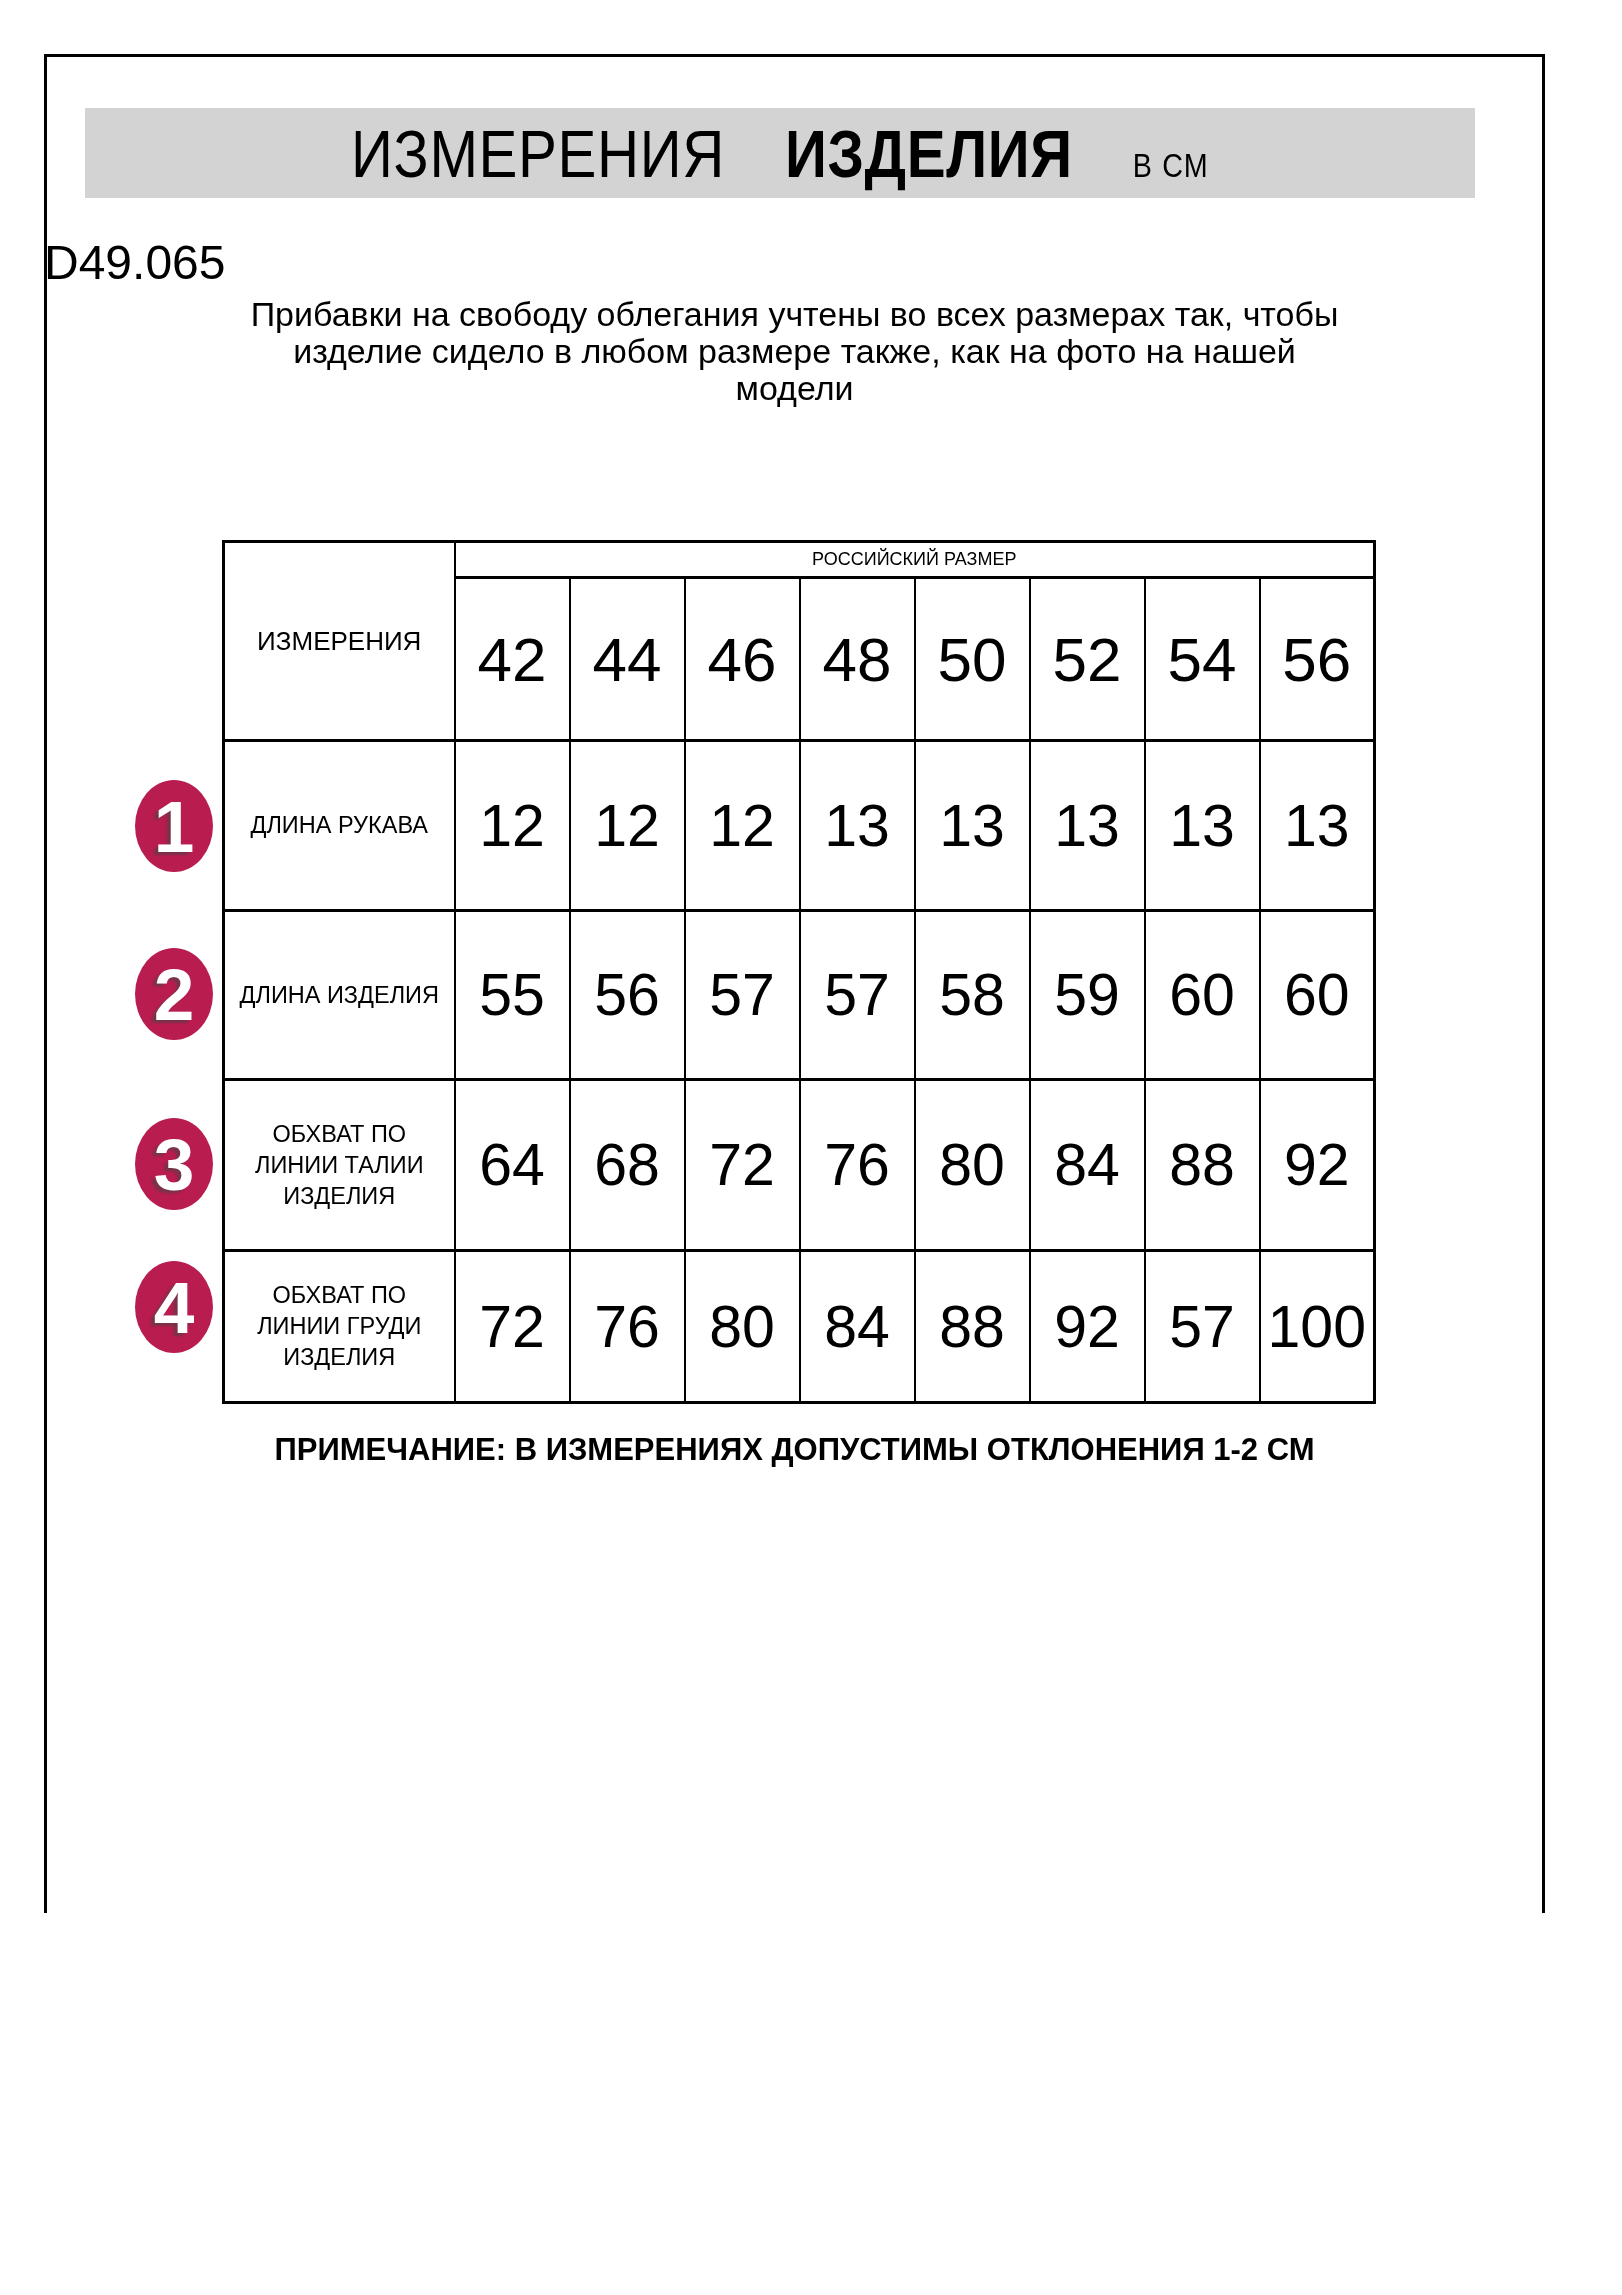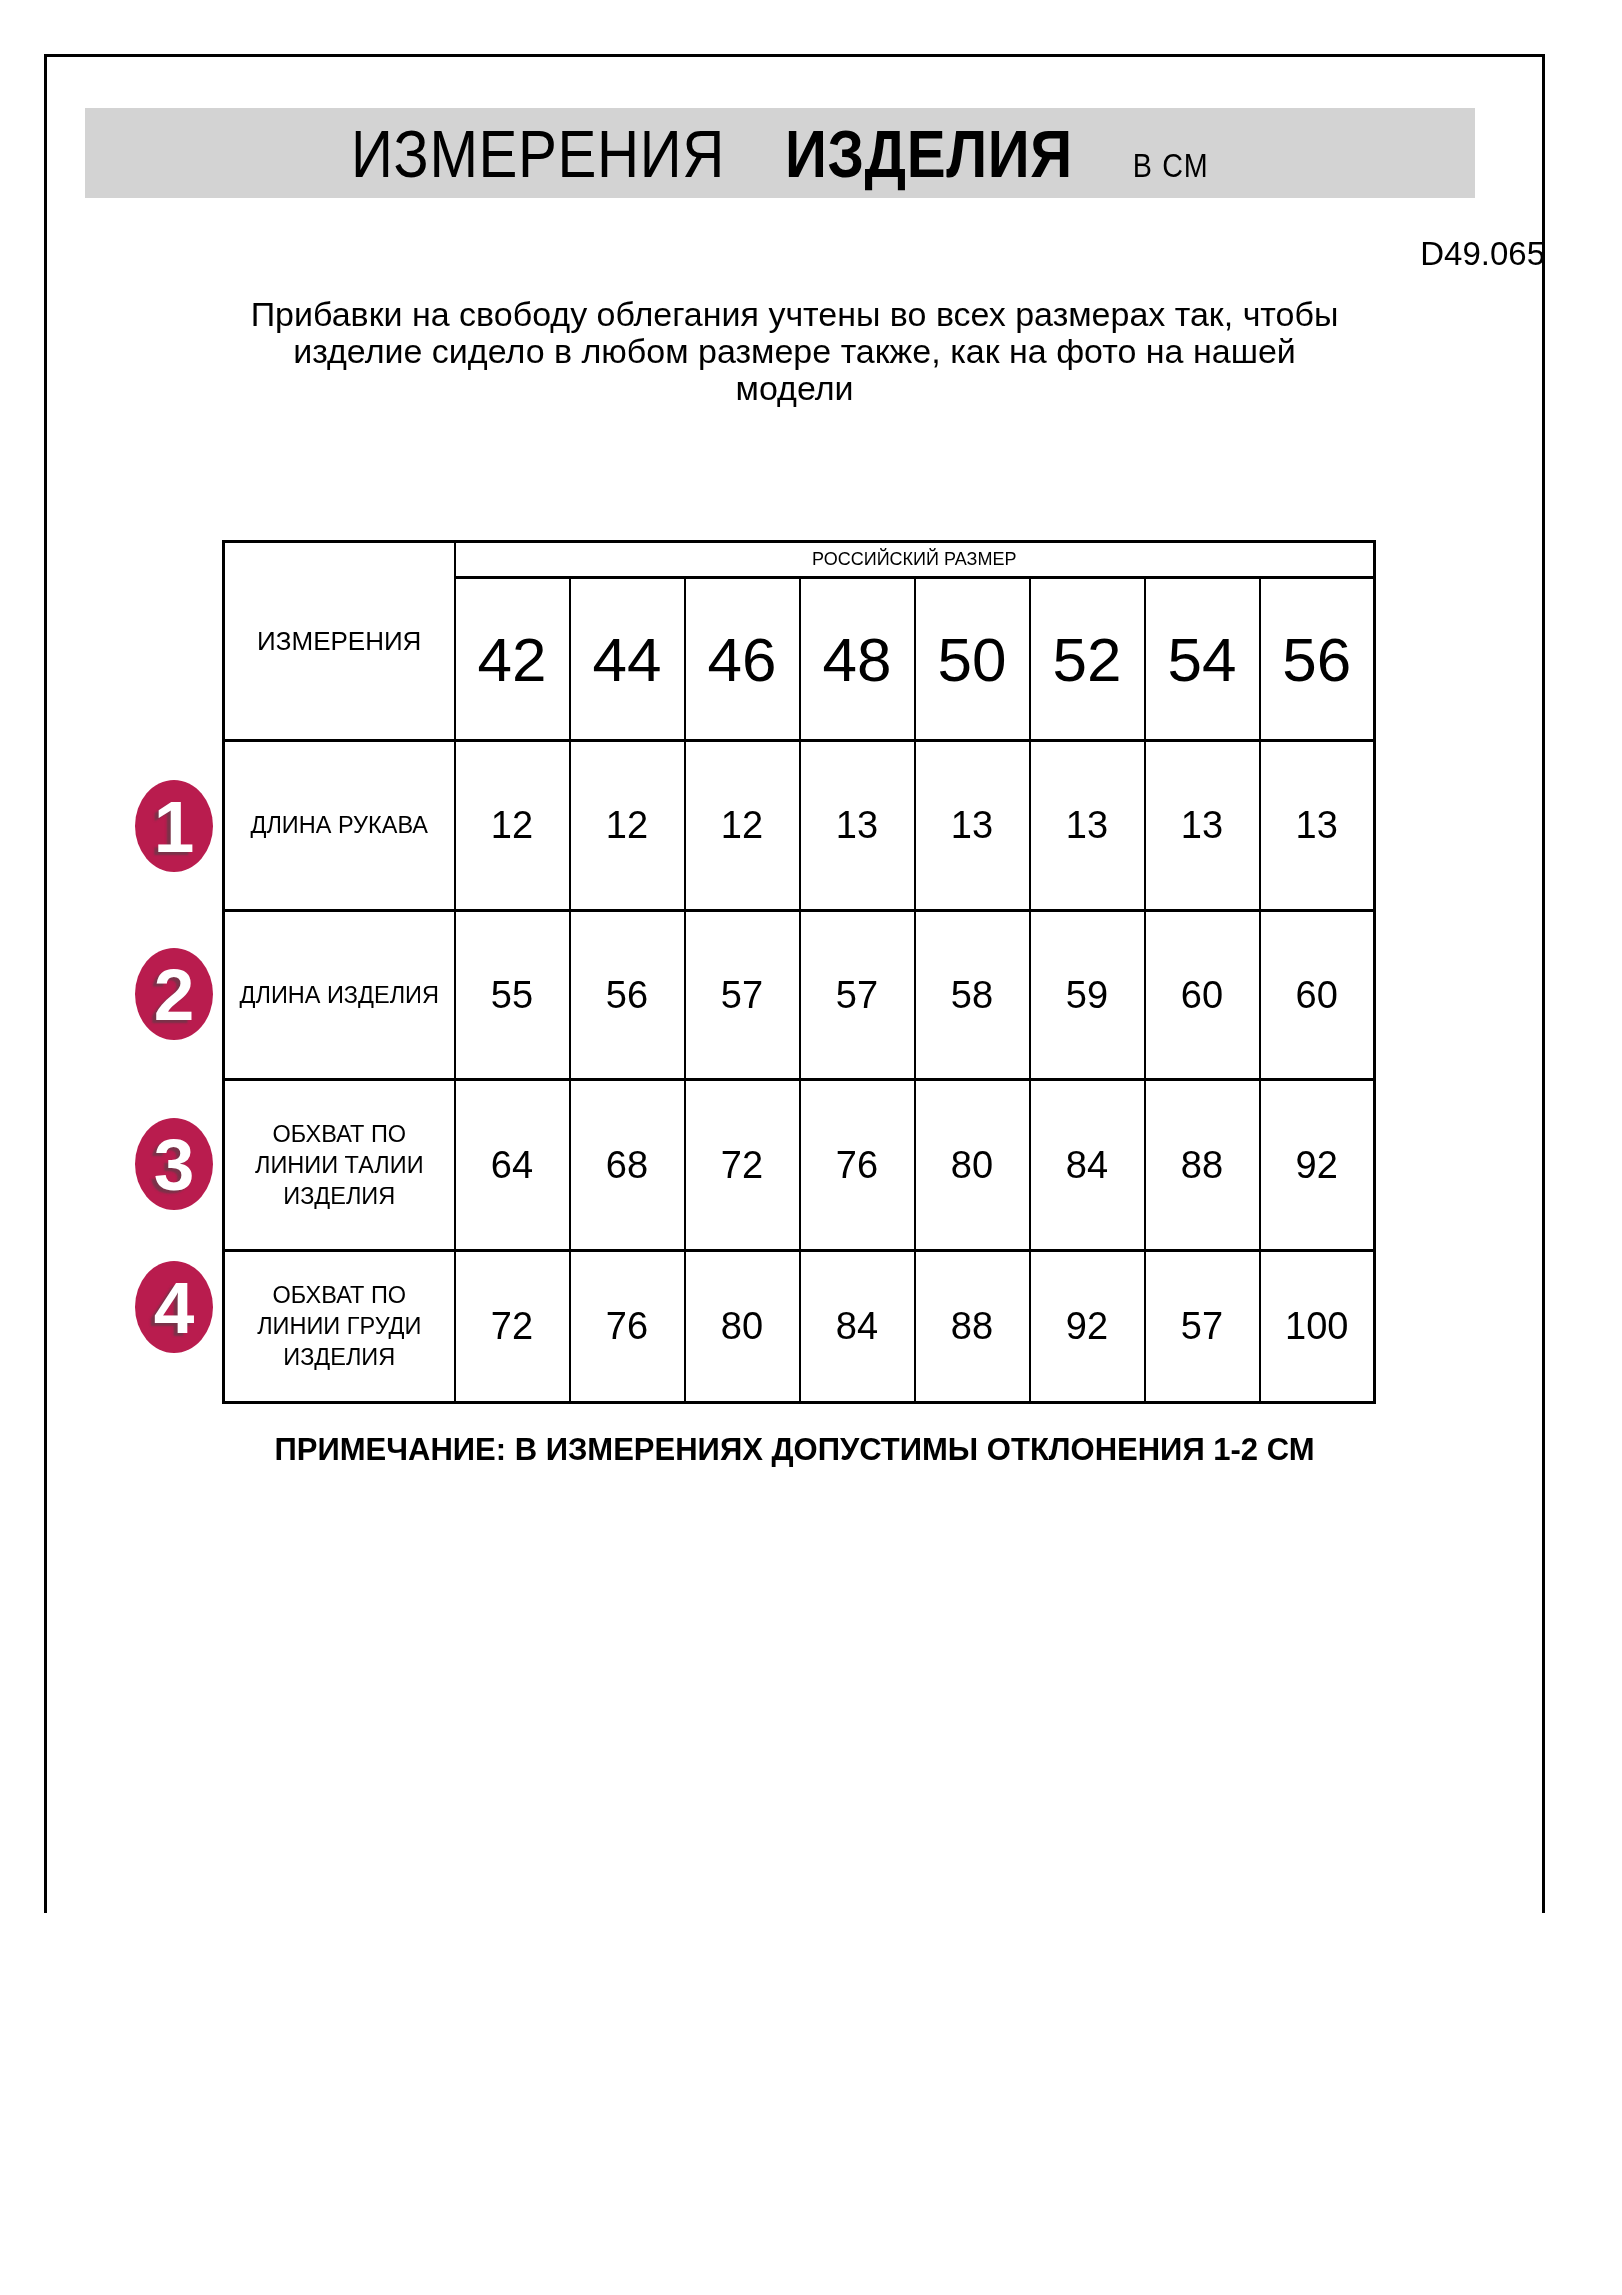--- a/index.html
+++ b/index.html
@@ -45,22 +45,22 @@
   }
   .title-word      { font-size: 67px; font-weight: 400; letter-spacing: 0.7px; }
   .title-word.bold { font-weight: 700; }
   .title-unit      { font-size: 33px;  font-weight: 400; letter-spacing: 1.3px; }
 
   .model-code {
     position: absolute;
     left: 44px;
     top: 235px;
     width: 1501px;
-    text-align: right;
-    font-size: 33px;
+    text-align: left;
+    font-size: 48px;
     font-weight: 400;
   }
   .description {
     position: absolute;
     left: 44px;
     top: 296px;
     width: 1501px;
     text-align: center;
     font-size: 34px;
     line-height: 37px;
@@ -89,21 +89,21 @@
   tr.tr-group  { height: 36px;  }
   tr.tr-sizes  { height: 163px; }
   tr.tr-row1   { height: 170px; }
   tr.tr-row2   { height: 169px; }
   tr.tr-row3   { height: 171px; }
   tr.tr-row4   { height: 152px; }
 
   .group-head   { font-size: 18px; font-weight: 400; }
   .label-head   { font-size: 26px; font-weight: 400; }
   .size-head    { font-size: 62px; font-weight: 700; }
-  .val          { font-size: 38px; }
+  .val          { font-size: 59px; }
   .row-label    { font-size: 23.5px; line-height: 31px; font-weight: 400; }
 
   .badge {
     position: absolute;
     left: 135px;
     width: 78px;
     height: 92px;
     border-radius: 50%;
     display: flex;
     align-items: center;

